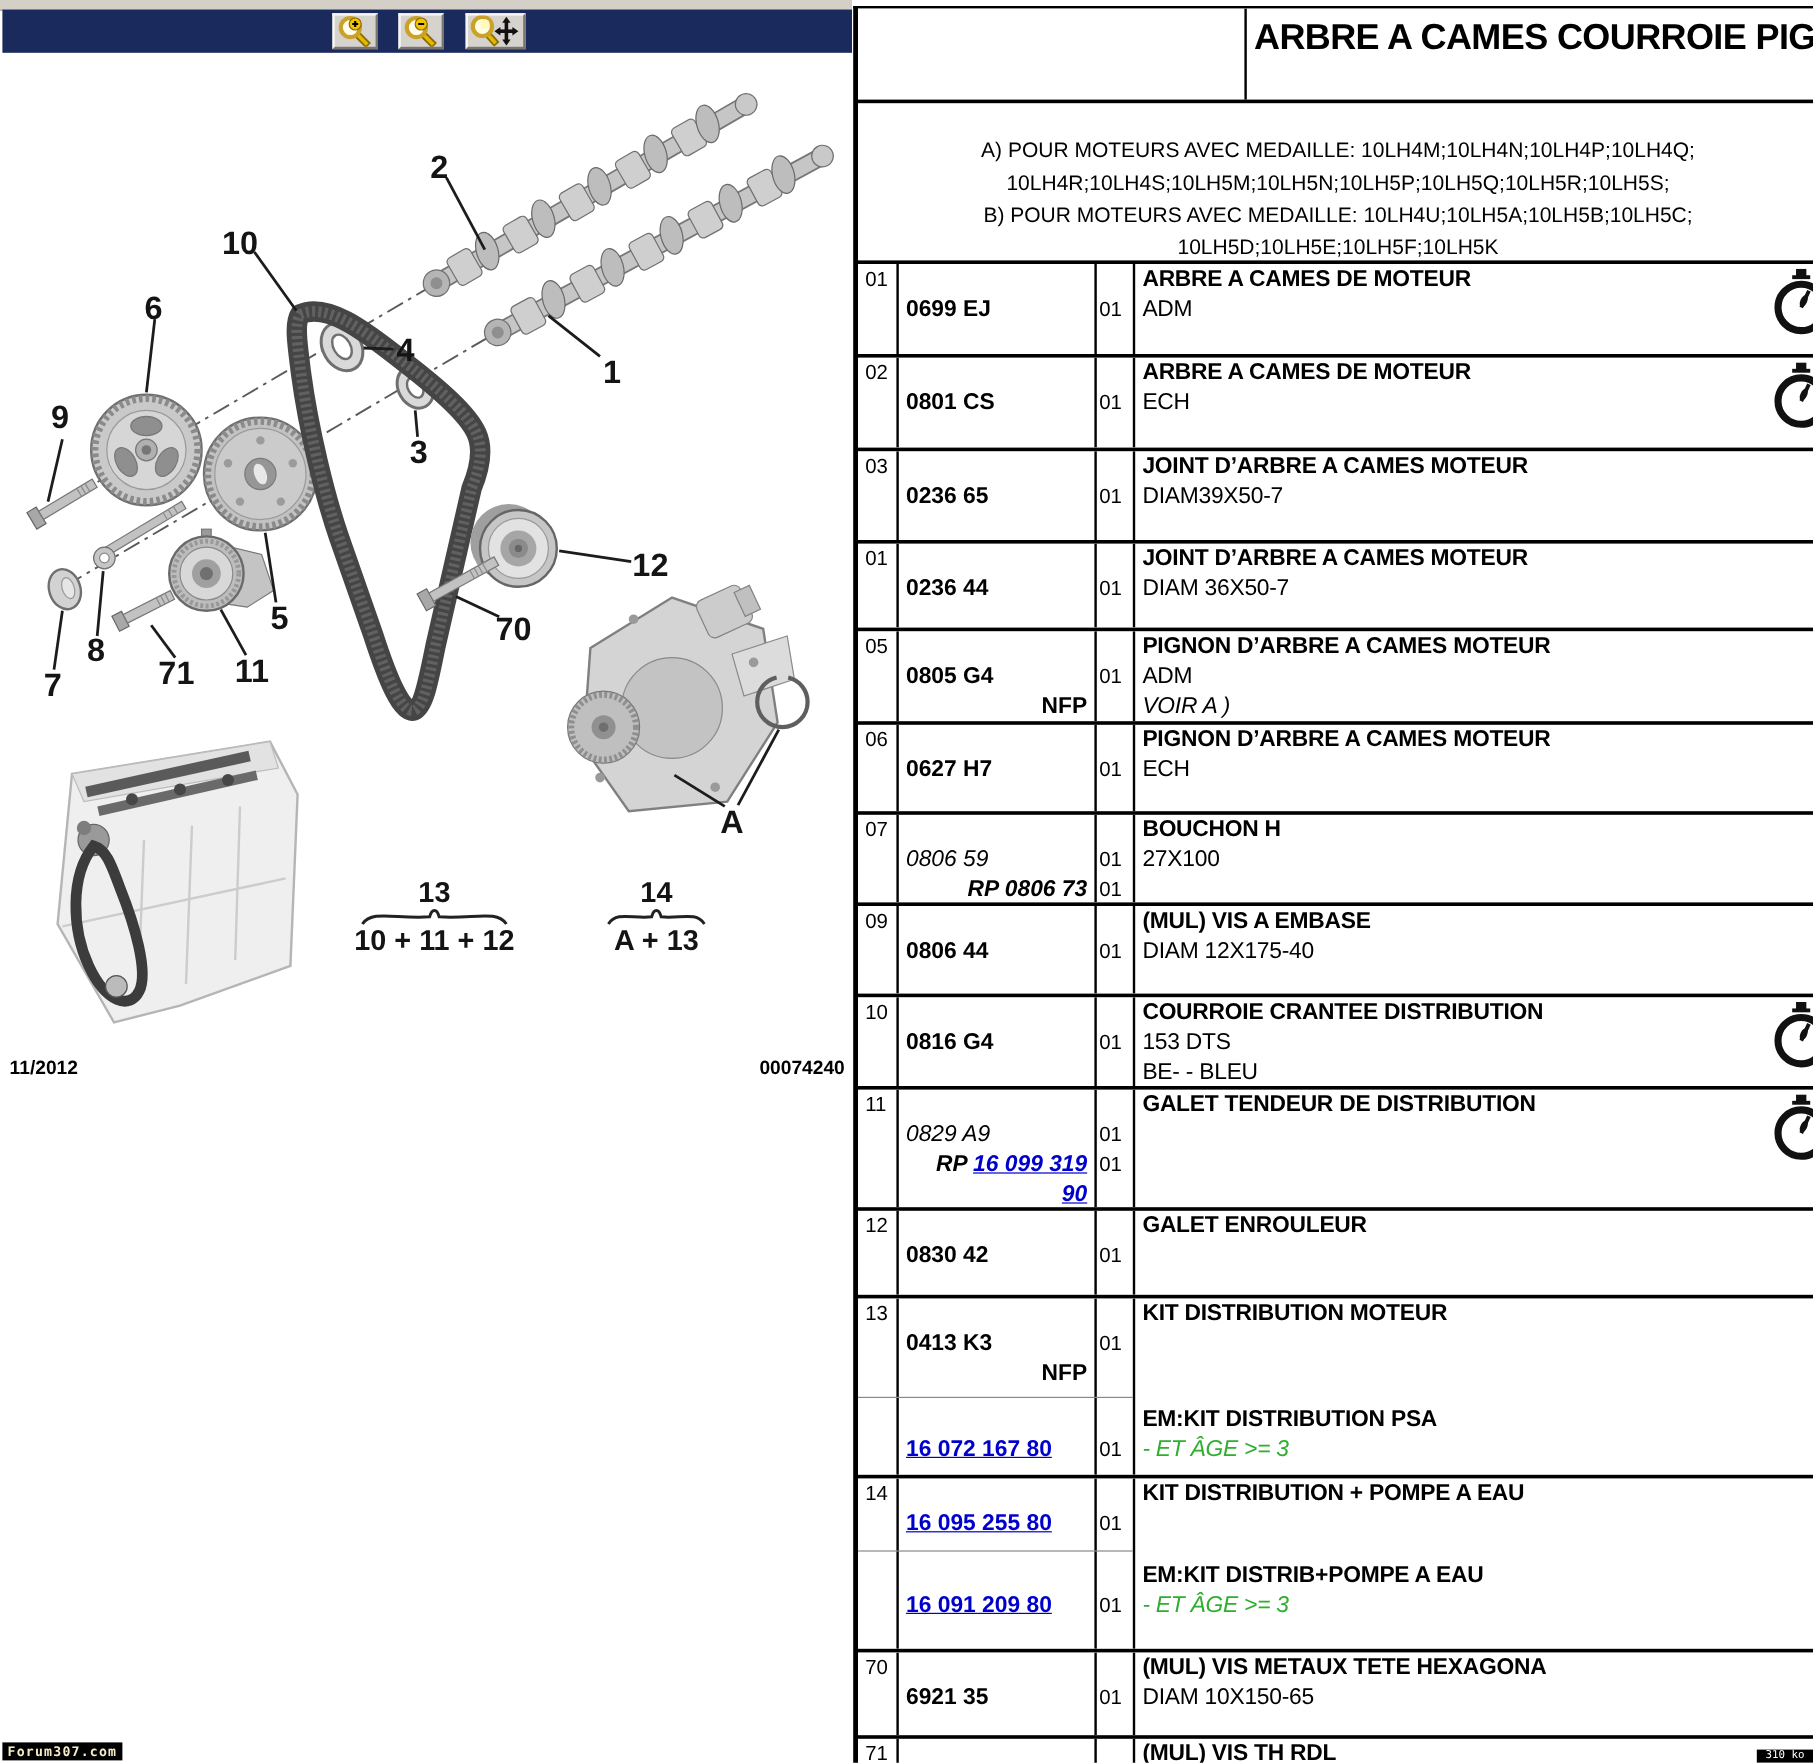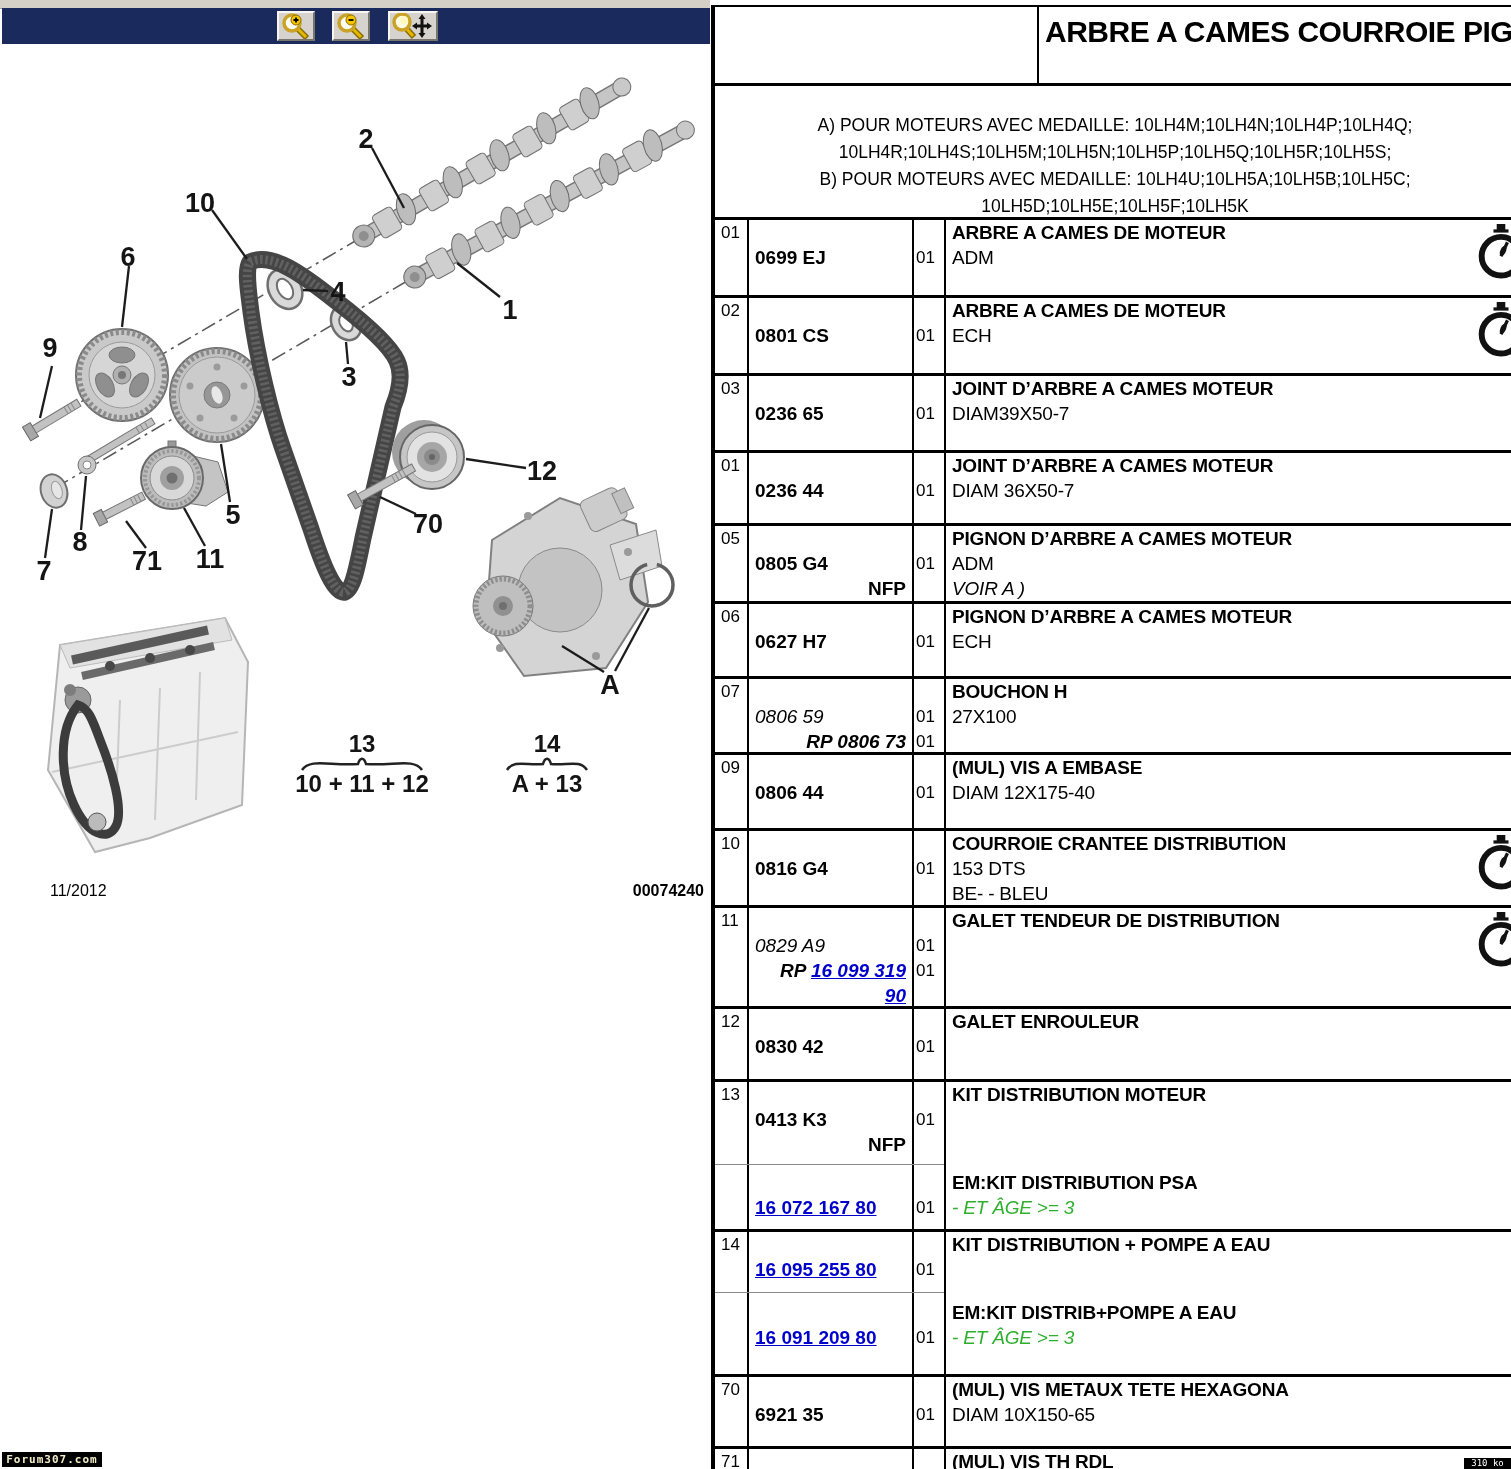--- a/index.html
+++ b/index.html
@@ -10,21 +10,21 @@
   #toolbar{position:absolute;left:2px;top:8px;width:708px;height:36px;background:#1a2a5c;}
   .tbtn{position:absolute;top:3px;height:30px;background:#d6d3ce;border:2px solid;
         border-color:#f7f6f3 #78756d #78756d #f7f6f3;padding:0;cursor:pointer;}
   #btn-zoom-in{left:275px;width:38px;}
   #btn-zoom-out{left:330px;width:38px;}
   #btn-zoom-pan{left:386px;width:50px;}
   .tbtn svg{display:block;margin:0 auto;}
   #diagram{position:absolute;left:0;top:0;width:710px;height:1469px;}
   .callout{font:bold 27px "Liberation Sans",sans-serif;fill:#141414;}
   .grouplabel{font:bold 24px "Liberation Sans",sans-serif;fill:#141414;}
-  #diagram-date{position:absolute;left:8px;top:882px;font-size:16px;font-weight:normal;margin-left:42px;}
+  #diagram-date{position:absolute;left:8px;top:882px;font-size:16px;font-weight:bold;}
   #diagram-number{position:absolute;left:598px;top:882px;width:106px;text-align:right;
                   font-size:16px;font-weight:bold;}
   
   #table{position:absolute;left:711px;top:5px;width:800px;height:1464px;
          border-left:4px solid #000;border-top:2px solid #000;overflow:hidden;background:#fff;}
   #header-row{height:76px;border-bottom:3px solid #000;display:flex;}
   #header-left{width:315px;border-right:2px solid #000;padding:3px 0 0 7px;}
   #header-date{font-size:25px;}
   #header-code{font-size:25px;margin-top:5px;}
   #header-code .b{font-weight:bold;}

